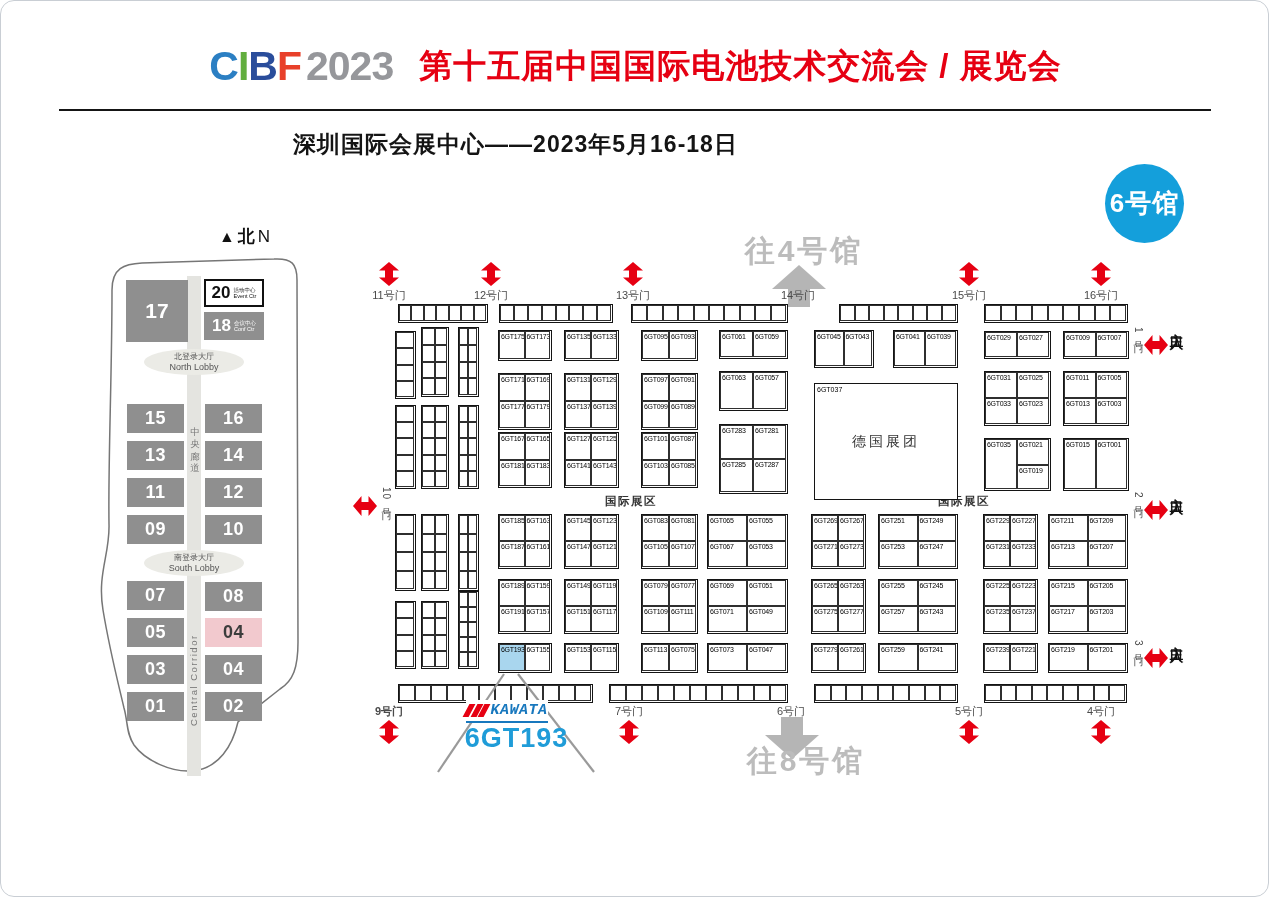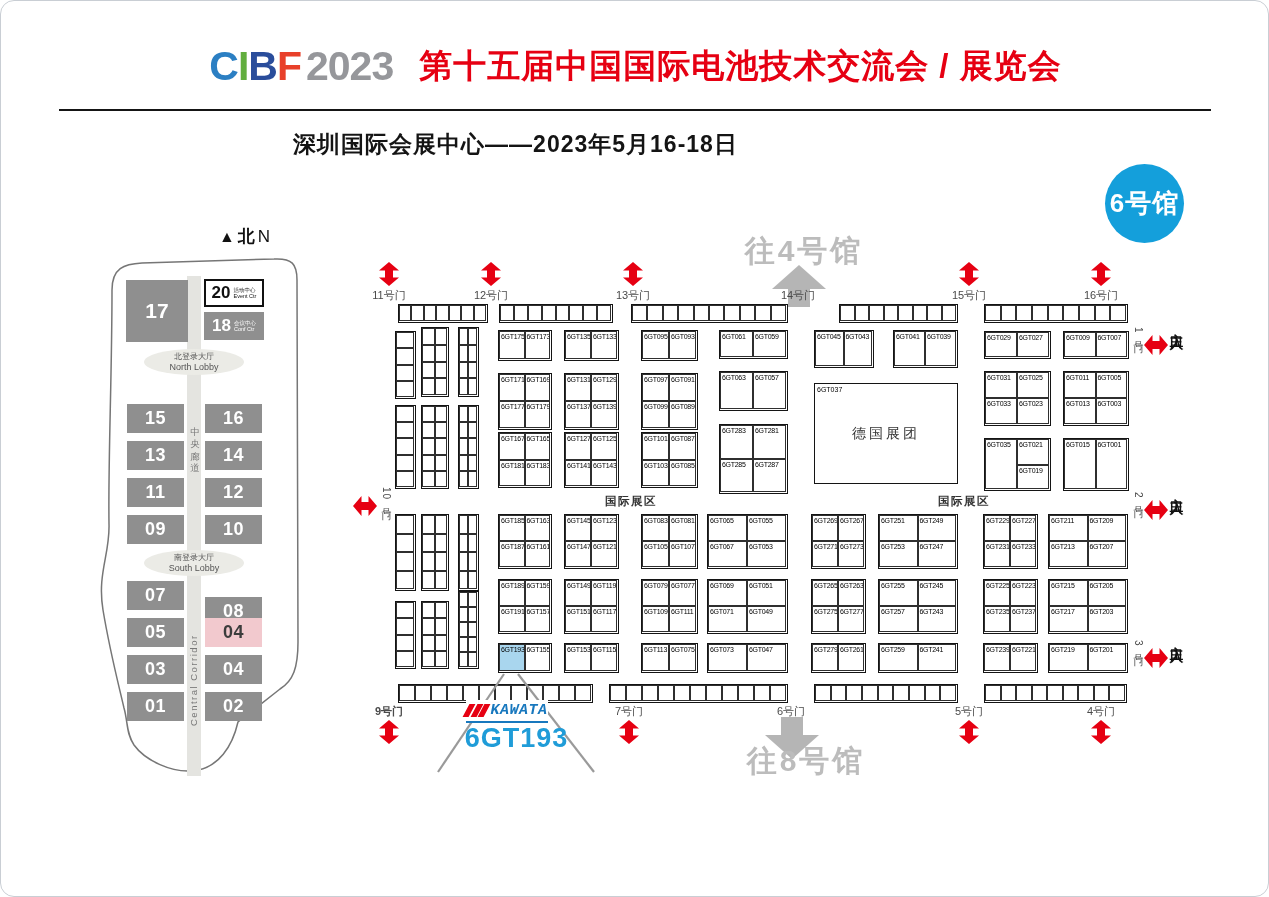--- a/index.html
+++ b/index.html
@@ -117,21 +117,21 @@
     <div id="corr-en">Central Corridor</div>
   <div class="mhall" style="left: 41px; top: 150px;">15</div>
       <div class="mhall" style="left: 119px; top: 150px;">16</div>
       <div class="mhall" style="left: 41px; top: 187px;">13</div>
       <div class="mhall" style="left: 119px; top: 187px;">14</div>
       <div class="mhall" style="left: 41px; top: 224px;">11</div>
       <div class="mhall" style="left: 119px; top: 224px;">12</div>
       <div class="mhall" style="left: 41px; top: 261px;">09</div>
       <div class="mhall" style="left: 119px; top: 261px;">10</div>
       <div class="mhall" style="left: 41px; top: 327px;">07</div>
-      <div class="mhall" style="left: 119px; top: 328px; margin-top: 15px;">08</div>
+      <div class="mhall" style="left: 119px; top: 328px;">08</div>
       <div class="mhall" style="left: 41px; top: 364px;">05</div>
       <div class="mhall hl06" style="left: 119px; top: 364px;">04</div>
       <div class="mhall" style="left: 41px; top: 401px;">03</div>
       <div class="mhall" style="left: 119px; top: 401px;">04</div>
       <div class="mhall" style="left: 41px; top: 438px;">01</div>
       <div class="mhall" style="left: 119px; top: 438px;">02</div>
     </div>
 
   <svg class="abs" style="left:415px;top:671px;z-index:5" width="190" height="105" viewBox="0 0 190 105">
     <line x1="88" y1="2" x2="22" y2="100" stroke="#9a9a9a" stroke-width="2.2"></line>
@@ -432,21 +432,21 @@
       <div class="bcell" style="left: 38.5px; top: 0px; width: 38.5px; height: 27px;">6GT241</div>
     </div>
     <div class="blk" style="left: 982px; top: 642px; width: 55px; height: 30px;">
       <div class="bcell" style="left: 0px; top: 0px; width: 26px; height: 27px;">6GT239</div>
       <div class="bcell" style="left: 26px; top: 0px; width: 26px; height: 27px;">6GT221</div>
     </div>
     <div class="blk" style="left: 1047px; top: 642px; width: 80px; height: 30px;">
       <div class="bcell" style="left: 0px; top: 0px; width: 38.5px; height: 27px;">6GT219</div>
       <div class="bcell" style="left: 38.5px; top: 0px; width: 38.5px; height: 27px;">6GT201</div>
     </div>
-    <div class="blk" id="bigbooth" style="left: 813px; top: 382px; width: 144px; height: 101px;">
+    <div class="blk" id="bigbooth" style="left: 813px; top: 382px; width: 144px; height: 117px;">
       <div class="bid">6GT037</div>
       <div class="bname">德国展团</div>
     </div>
     <div class="blk" style="left: 397px; top: 303px; width: 90px; height: 19px;">
       <div class="bcell" style="left: 0px; top: 0px; width: 12.4286px; height: 16px;"></div>
       <div class="bcell" style="left: 12.4286px; top: 0px; width: 12.4286px; height: 16px;"></div>
       <div class="bcell" style="left: 24.8571px; top: 0px; width: 12.4286px; height: 16px;"></div>
       <div class="bcell" style="left: 37.2857px; top: 0px; width: 12.4286px; height: 16px;"></div>
       <div class="bcell" style="left: 49.7143px; top: 0px; width: 12.4286px; height: 16px;"></div>
       <div class="bcell" style="left: 62.1429px; top: 0px; width: 12.4286px; height: 16px;"></div>

